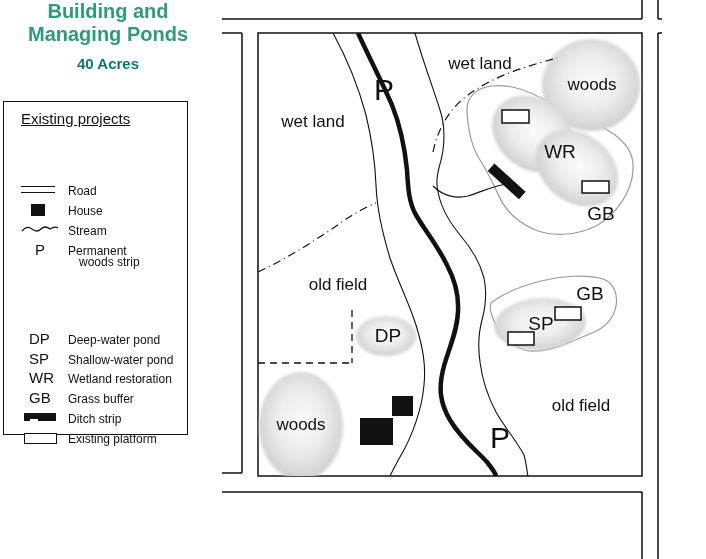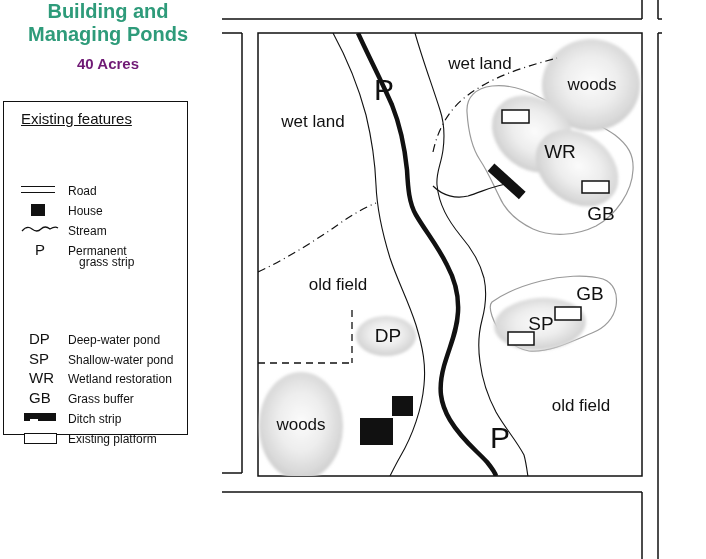--- a/index.html
+++ b/index.html
@@ -1,20 +1,20 @@
 <!DOCTYPE html>
 <html><head>
 <meta charset="utf-8">
 <style>
   html,body{margin:0;padding:0;background:#fff;}
   #canvas{position:relative;width:662px;height:559px;background:#fff;overflow:hidden;
           font-family:"Liberation Sans",sans-serif;color:#111;}
   #titleblock{position:absolute;left:0;top:8;width:216px;text-align:center;}
   #titleblock .t1,#titleblock .t2{font-size:20px;font-weight:bold;color:#2E9B7A;line-height:23px;}
-  #subtitle{font-size:15px;font-weight:bold;color:#701a75;margin-top:9px;}
+  #subtitle{font-size:15px;font-weight:bold;color:#0f766e;margin-top:9px;}
   #legend{position:absolute;left:3px;top:101px;width:183px;height:332px;border:1px solid #111;background:#fff;}
   .lg-head{position:absolute;left:17px;font-size:15px;text-decoration:underline;white-space:nowrap;}
   .lg-row{position:absolute;left:0;width:183px;height:16px;margin-top:40px;}
   .lg-sym{position:absolute;left:14px;width:44px;height:16px;text-align:center;}
   .lg-label{position:absolute;left:64px;top:2px;font-size:12px;white-space:nowrap;}
   .lg-label2{position:absolute;left:75px;top:0px;font-size:12px;white-space:nowrap;}
   .sym-letter{font-size:15px;line-height:16px;}
   .sym-road{position:absolute;left:3px;top:4px;width:34px;height:5px;border-top:1px solid #111;border-bottom:1px solid #111;}
   .sym-house{position:absolute;left:13px;top:2px;width:14px;height:12px;background:#111;}
   .sym-plug{position:absolute;left:6px;top:3px;width:32px;height:8px;background:#111;}
@@ -27,21 +27,21 @@
 
 <div id="canvas">
 
   <div id="titleblock">
     <div class="t1">Building and</div>
     <div class="t2">Managing Ponds</div>
     <div id="subtitle">40 Acres</div>
   </div>
 
   <div id="legend">
-    <div class="lg-head" style="top:8px">Existing features</div>
+    <div class="lg-head" style="top:8px">Existing projects</div>
 
     <div class="lg-row" style="top:40px">
       <span class="lg-sym">
           <span class="sym-road"></span>
         </span>
       <span class="lg-label">Road</span>
     </div>
     <div class="lg-row" style="top:80px">
       <span class="lg-sym">
         <svg width="40" height="12">
@@ -54,21 +54,21 @@
       <span class="lg-sym">
           <span class="sym-house"></span>
         </span>
       <span class="lg-label">House</span>
     </div>
     <div class="lg-row" style="top:100px">
       <span class="lg-sym sym-letter">P</span>
       <span class="lg-label">Permanent</span>
     </div>
     <div class="lg-row" style="top:113px">
-      <span class="lg-label2">grass strip</span>
+      <span class="lg-label2">woods strip</span>
     </div>
 
 
     <div class="lg-row" style="top:189px">
       <span class="lg-sym sym-letter" style="text-align:left;left:25px">DP</span>
       <span class="lg-label">Deep-water pond</span>
     </div>
     <div class="lg-row" style="top:209px">
       <span class="lg-sym sym-letter" style="text-align:left;left:25px">SP</span>
       <span class="lg-label">Shallow-water pond</span>

